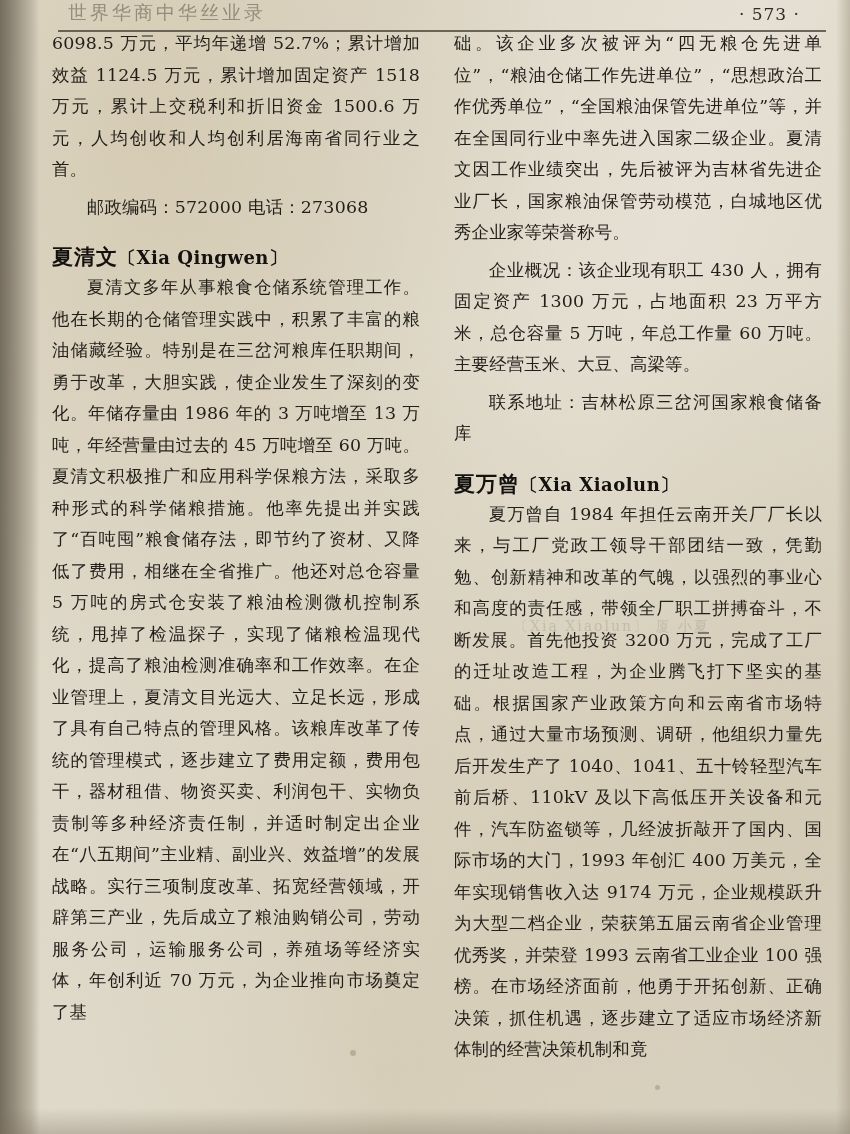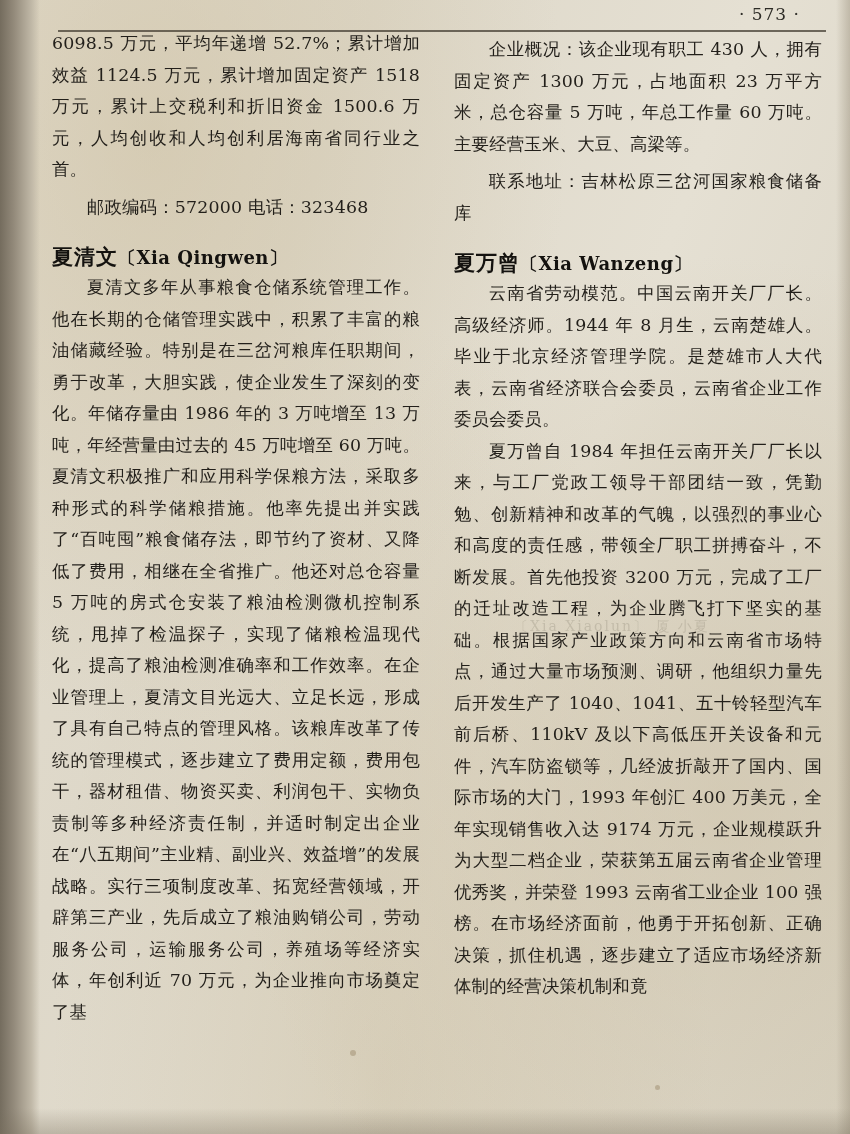--- a/index.html
+++ b/index.html
@@ -134,47 +134,48 @@
 </style>
 </head>
 <body>
 
 <div class="page">
   <div class="binding"></div>
   <div class="edge-right"></div>
   <div class="edge-bottom"></div>
 
   <div class="header">
+    <div class="header-title">世界华商中华丝业录</div>
     <div class="header-page">· 573 ·</div>
     <div class="header-rule"></div>
   </div>
 
   <div class="columns">
 
     <div class="col col-left">
       <p class="para">6098.5 万元，平均年递增 52.7%；累计增加效益 1124.5 万元，累计增加固定资产 1518 万元，累计上交税利和折旧资金 1500.6 万元，人均创收和人均创利居海南省同行业之首。</p>
       <div class="gap-s"></div>
-      <p class="para indent">邮政编码：572000  电话：323468</p>
+      <p class="para indent">邮政编码：572000  电话：273068</p>
       <div class="gap-m"></div>
       <div class="entry-head">
         <span>夏清文</span><span class="pinyin">〔Xia Qingwen〕</span>
       </div>
       <p class="para indent">夏清文多年从事粮食仓储系统管理工作。他在长期的仓储管理实践中，积累了丰富的粮油储藏经验。特别是在三岔河粮库任职期间，勇于改革，大胆实践，使企业发生了深刻的变化。年储存量由 1986 年的 3 万吨增至 13 万吨，年经营量由过去的 45 万吨增至 60 万吨。夏清文积极推广和应用科学保粮方法，采取多种形式的科学储粮措施。他率先提出并实践了“百吨囤”粮食储存法，即节约了资材、又降低了费用，相继在全省推广。他还对总仓容量 5 万吨的房式仓安装了粮油检测微机控制系统，甩掉了检温探子，实现了储粮检温现代化，提高了粮油检测准确率和工作效率。在企业管理上，夏清文目光远大、立足长远，形成了具有自己特点的管理风格。该粮库改革了传统的管理模式，逐步建立了费用定额，费用包干，器材租借、物资买卖、利润包干、实物负责制等多种经济责任制，并适时制定出企业在“八五期间”主业精、副业兴、效益增”的发展战略。实行三项制度改革、拓宽经营领域，开辟第三产业，先后成立了粮油购销公司，劳动服务公司，运输服务公司，养殖场等经济实体，年创利近 70 万元，为企业推向市场奠定了基</p>
     </div>
 
     <div class="col col-right">
+      <p class="para">础。该企业多次被评为“四无粮仓先进单位”，“粮油仓储工作先进单位”，“思想政治工作优秀单位”，“全国粮油保管先进单位”等，并在全国同行业中率先进入国家二级企业。夏清文因工作业绩突出，先后被评为吉林省先进企业厂长，国家粮油保管劳动模范，白城地区优秀企业家等荣誉称号。</p>
       <div class="gap-s"></div>
       <p class="para indent">企业概况：该企业现有职工 430 人，拥有固定资产 1300 万元，占地面积 23 万平方米，总仓容量 5 万吨，年总工作量 60 万吨。主要经营玉米、大豆、高梁等。</p>
       <div class="gap-s"></div>
       <p class="para indent">联系地址：吉林松原三岔河国家粮食储备库</p>
       <div class="gap-m"></div>
       <div class="entry-head">
-        <span>夏万曾</span><span class="pinyin">〔Xia Wanzeng〕</span>
+        <span>夏万曾</span><span class="pinyin">〔Xia Xiaolun〕</span>
       </div>
-      <p class="para indent">云南省劳动模范。中国云南开关厂厂长。高级经济师。1944 年 8 月生，云南楚雄人。毕业于北京经济管理学院。是楚雄市人大代表，云南省经济联合会委员，云南省企业工作委员会委员。</p>
       <p class="para indent">夏万曾自 1984 年担任云南开关厂厂长以来，与工厂党政工领导干部团结一致，凭勤勉、创新精神和改革的气魄，以强烈的事业心和高度的责任感，带领全厂职工拼搏奋斗，不断发展。首先他投资 3200 万元，完成了工厂的迁址改造工程，为企业腾飞打下坚实的基础。根据国家产业政策方向和云南省市场特点，通过大量市场预测、调研，他组织力量先后开发生产了 1040、1041、五十铃轻型汽车前后桥、110kV 及以下高低压开关设备和元件，汽车防盗锁等，几经波折敲开了国内、国际市场的大门，1993 年创汇 400 万美元，全年实现销售收入达 9174 万元，企业规模跃升为大型二档企业，荣获第五届云南省企业管理优秀奖，并荣登 1993 云南省工业企业 100 强榜。在市场经济面前，他勇于开拓创新、正确决策，抓住机遇，逐步建立了适应市场经济新体制的经营决策机制和竟</p>
 
       <div class="ghost" style="left:60px; top:590px;">〔Xia Xiaolun〕     厦 小夏</div>
     </div>
 
   </div>
 
   <div class="speck" style="left:58px; top:310px; width:5px; height:7px;"></div>
   <div class="speck" style="left:70px; top:470px; width:4px; height:5px;"></div>
   <div class="speck" style="left:350px; top:1050px; width:6px; height:6px;"></div>

